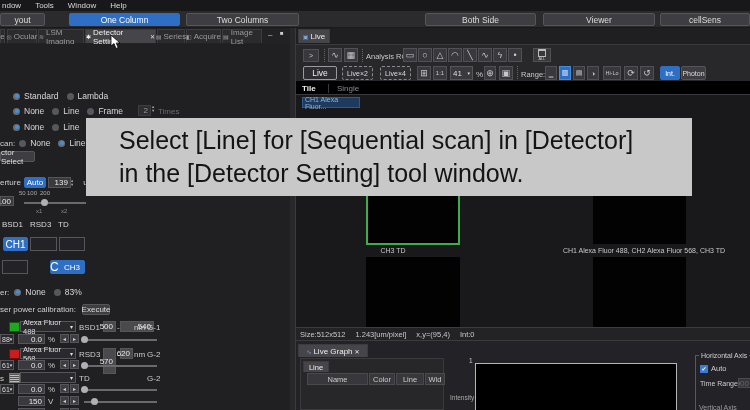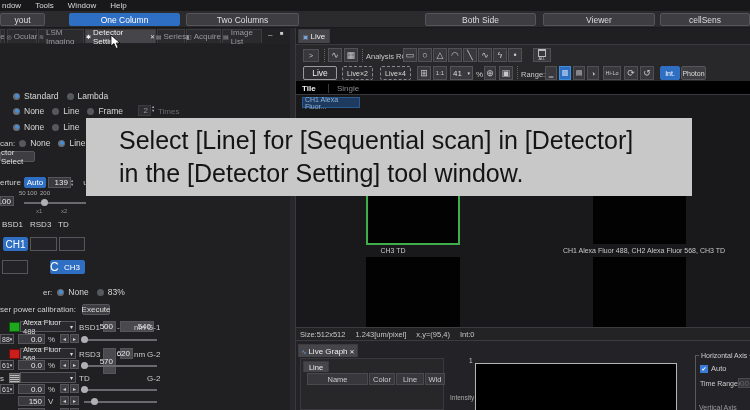--- a/index.html
+++ b/index.html
@@ -172,21 +172,21 @@
     <span class="abs" style="left:58px;top:176px;font-size:8px;color:#d8d8d8;">TD</span>
 
     <div class="btn blue abs" style="left:3px;top:193px;width:25px;height:14px;font-size:10px;">CH1</div>
     <div class="box abs" style="left:30px;top:193px;width:27px;height:14px;background:#232327;"></div>
     <div class="box abs" style="left:59px;top:193px;width:26px;height:14px;background:#232327;"></div>
     <div class="box abs" style="left:2px;top:216px;width:26px;height:14px;background:#232327;"></div>
     <div class="btn blue abs" style="left:50px;top:216px;width:24px;height:14px;font-size:12px;">CH2</div>
     <div class="btn blue abs" style="left:59px;top:216px;width:26px;height:14px;font-size:8px;">CH3</div>
 
     <div class="row abs" style="left:0;top:243px;height:10px;">
-      <span style="color:#d0d0d0;margin-right:5px;margin-left:43px;">er:</span>
+      <span style="color:#d0d0d0;margin-right:5px;">er:</span>
       <span class="radio sel"></span>
       <span class="lbl">None</span>
       <span class="radio"></span>
       <span class="lbl">83%</span>
     </div>
 
     <div class="row abs" style="left:0;top:260px;height:11px;">
       <span style="color:#d0d0d0;margin-right:6px;">ser power calibration:</span>
       <div class="btn" style="width:28px;height:11px;font-size:8px;">Execute</div>
     </div>
@@ -440,21 +440,21 @@
     </div>
 
     <div class="abs row" style="left:0;top:299px;width:454px;height:13px;background:#232326;border-top:1px solid #3c3c40;box-sizing:border-box;gap:10px;padding-left:4px;font-size:7.5px;color:#c8c8c8;">
       <span>Size:512x512</span>
       <span>1.243[um/pixel]</span>
       <span>x,y=(95,4)</span>
       <span>Int:0</span>
     </div>
 
     <div class="abs" style="left:0;top:312px;width:454px;height:70px;background:#232327;border-top:1px solid #3c3c40;box-sizing:border-box;">
-      <div class="tab active abs" style="left:2px;top:3px;width:60px;height:13px;">
+      <div class="tab active abs" style="left:2px;top:3px;width:70px;height:13px;">
         <span style="font-size:6px;color:#7aa7d8;">∿</span>
         <span>Live Graph</span>
         <span style="font-size:6px;">✕</span>
       </div>
 
       <div class="abs" style="left:4px;top:17px;width:144px;height:52px;background:#27272a;border:1px solid #3a3a3e;box-sizing:border-box;">
         <div class="tab active abs" style="left:2px;top:2px;width:26px;height:11px;font-size:7.5px;">Line</div>
         <div class="hdrcell" style="left:6px;top:14px;width:61px;">Name</div>
         <div class="hdrcell" style="left:68px;top:14px;width:26px;">Color</div>
         <div class="hdrcell" style="left:95px;top:14px;width:28px;">Line</div>

